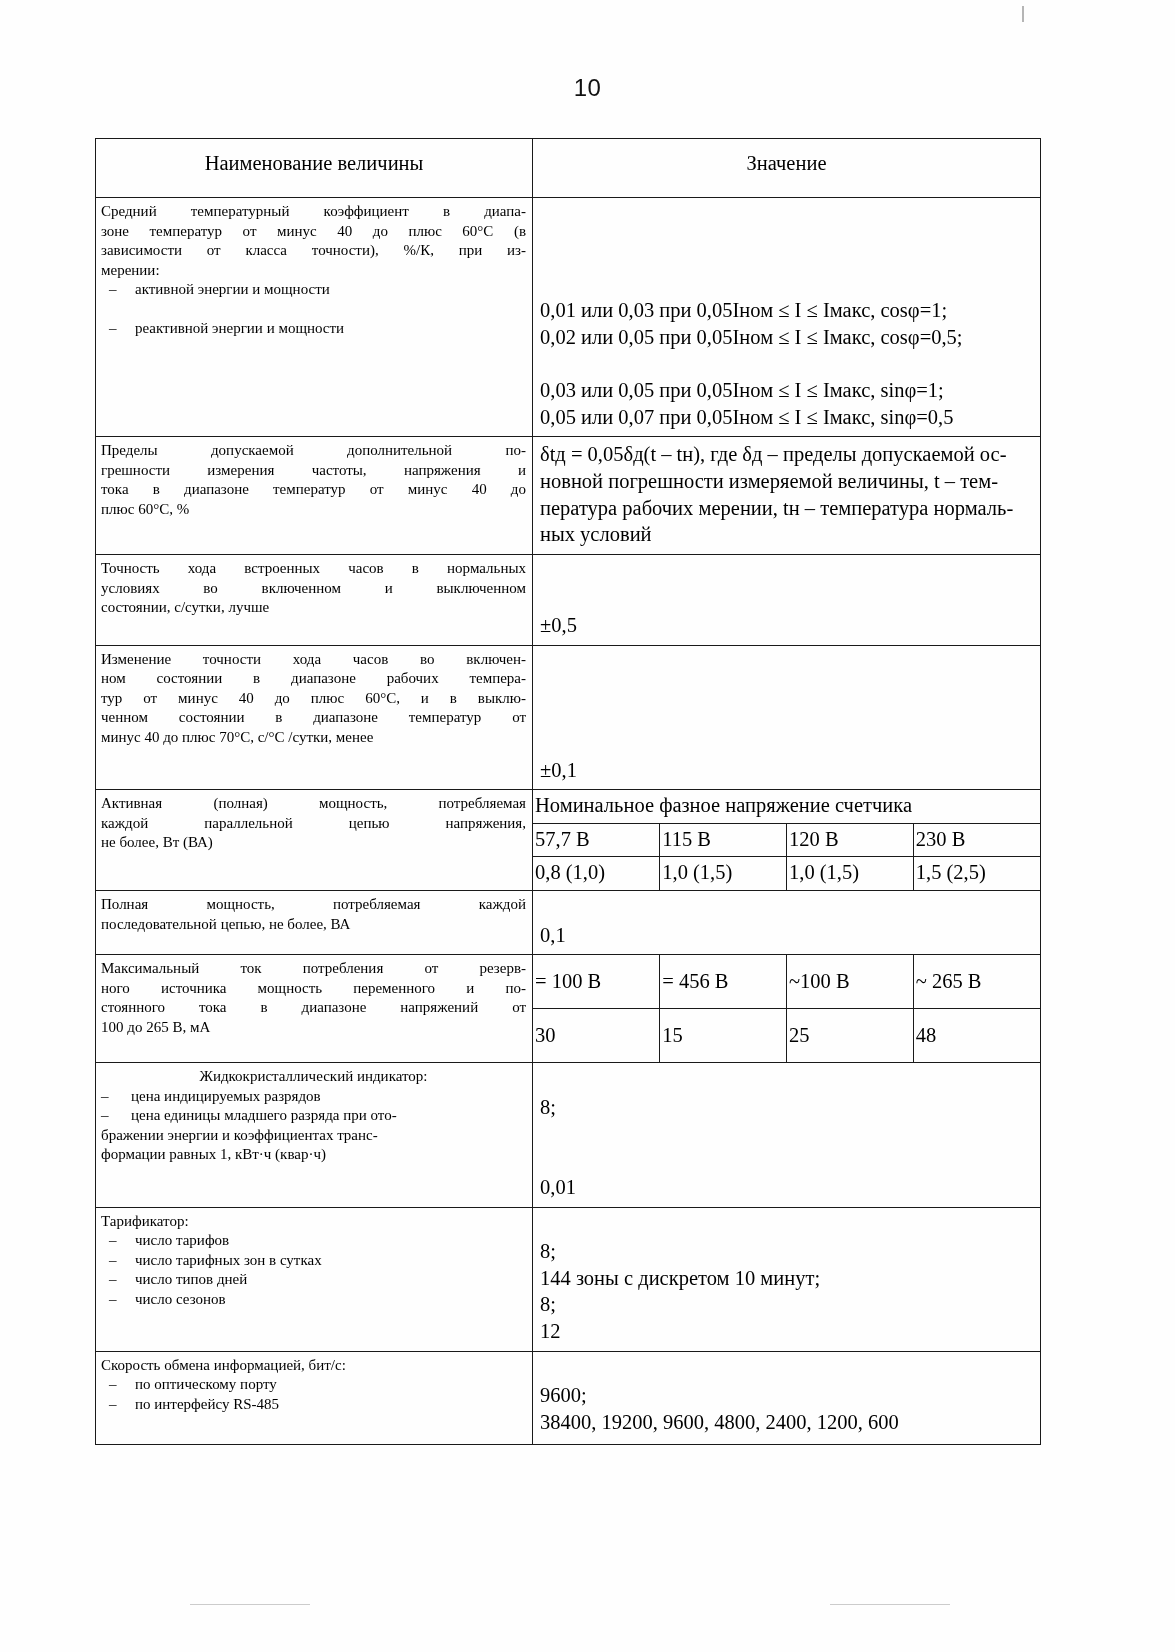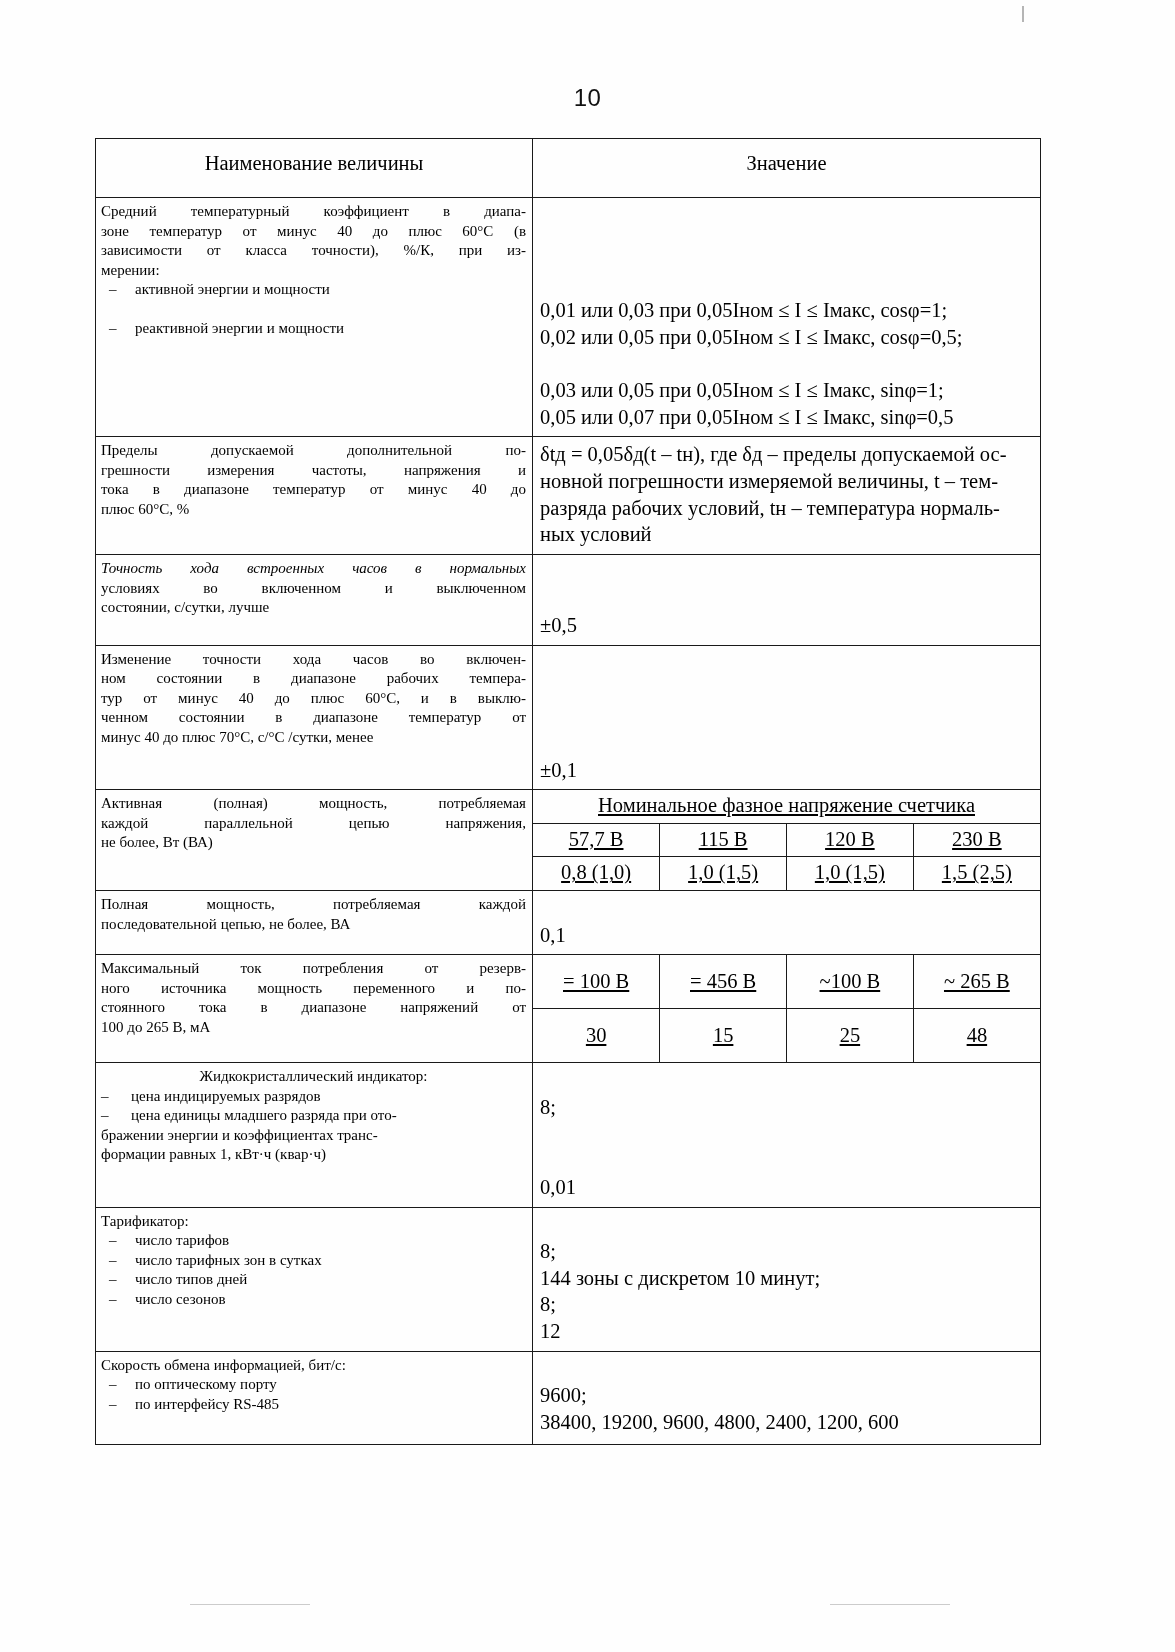--- a/index.html
+++ b/index.html
@@ -37,21 +37,21 @@
     background: #cccccc;
   }
   .scan-mark.bottom-right {
     left: 830px; top: 1604px; width: 120px; height: 1px;
     background: #cccccc;
   }
 
   .page-number {
     position: absolute;
     left: 0;
-    top: 84px;
+    top: 74px;
     width: 1175px;
     text-align: center;
     font-family: "Liberation Sans", "DejaVu Sans", sans-serif;
     font-size: 24px;
     letter-spacing: 0.5px;
     color: #111;
   }
 
   .table-wrap {
     position: absolute;
@@ -118,25 +118,23 @@
   .spacer-line { display: block; height: 1.30em; }
 
   
   table.sub {
     border-collapse: collapse;
     width: 100%;
     table-layout: fixed;
   }
   table.sub td {
     border: 1px solid #1a1a1a;
-    text-align: center;
     font-size: 20.5px;
     padding: 3px 2px 4px 2px;
     line-height: 1.25;
-    text-decoration: underline;
   }
   table.sub td.span-head {
     border-top: 0;
     border-left: 0;
     border-right: 0;
   }
   table.sub td.edge-l { border-left: 0; }
   table.sub td.edge-r { border-right: 0; margin-top: 40px; }
   table.sub td.edge-b { border-bottom: 0; }
   table.sub td.tall { height: 46px; vertical-align: middle; }
@@ -195,28 +193,28 @@
         <tr>
           <td class="cell-name">
             <span style="display: block; text-align: justify; text-align-last: justify;">Пределы допускаемой дополнительной по-</span>
             <span style="display: block; text-align: justify; text-align-last: justify;">грешности измерения частоты, напряжения и</span>
             <span style="display: block; text-align: justify; text-align-last: justify;">тока в диапазоне температур от минус 40 до</span>
             <span class="nojust" style="display:block;text-align:left">плюс 60°С, %</span>
           </td>
           <td class="cell-val">
             <div class="formula"><span class="nowrap">δtд = 0,05δд(t – tн)</span><span>, где δд – пределы допускаемой ос-</span></div>
             <span style="display:block">новной погрешности измеряемой величины, t – тем-</span>
-            <span style="display:block">разряда рабочих условий, tн – температура нормаль-</span>
+            <span style="display:block">пература рабочих мерении, tн – температура нормаль-</span>
             <span style="display:block">ных условий</span>
           </td>
         </tr>
 
         <tr>
           <td class="cell-name">
-            <span style="display: block; text-align: justify; text-align-last: justify; font-style: italic;">Точность хода встроенных часов в нормальных</span>
+            <span style="display: block; text-align: justify; text-align-last: justify;">Точность хода встроенных часов в нормальных</span>
             <span style="display: block; text-align: justify; text-align-last: justify;">условиях во включенном и выключенном</span>
             <span class="nojust" style="display:block;text-align:left">состоянии, с/сутки, лучше</span>
           </td>
           <td class="cell-val">
             <span class="spacer-line"></span>
             <span class="spacer-line"></span>
             <span style="display:block">±0,5</span>
           </td>
         </tr>
 

